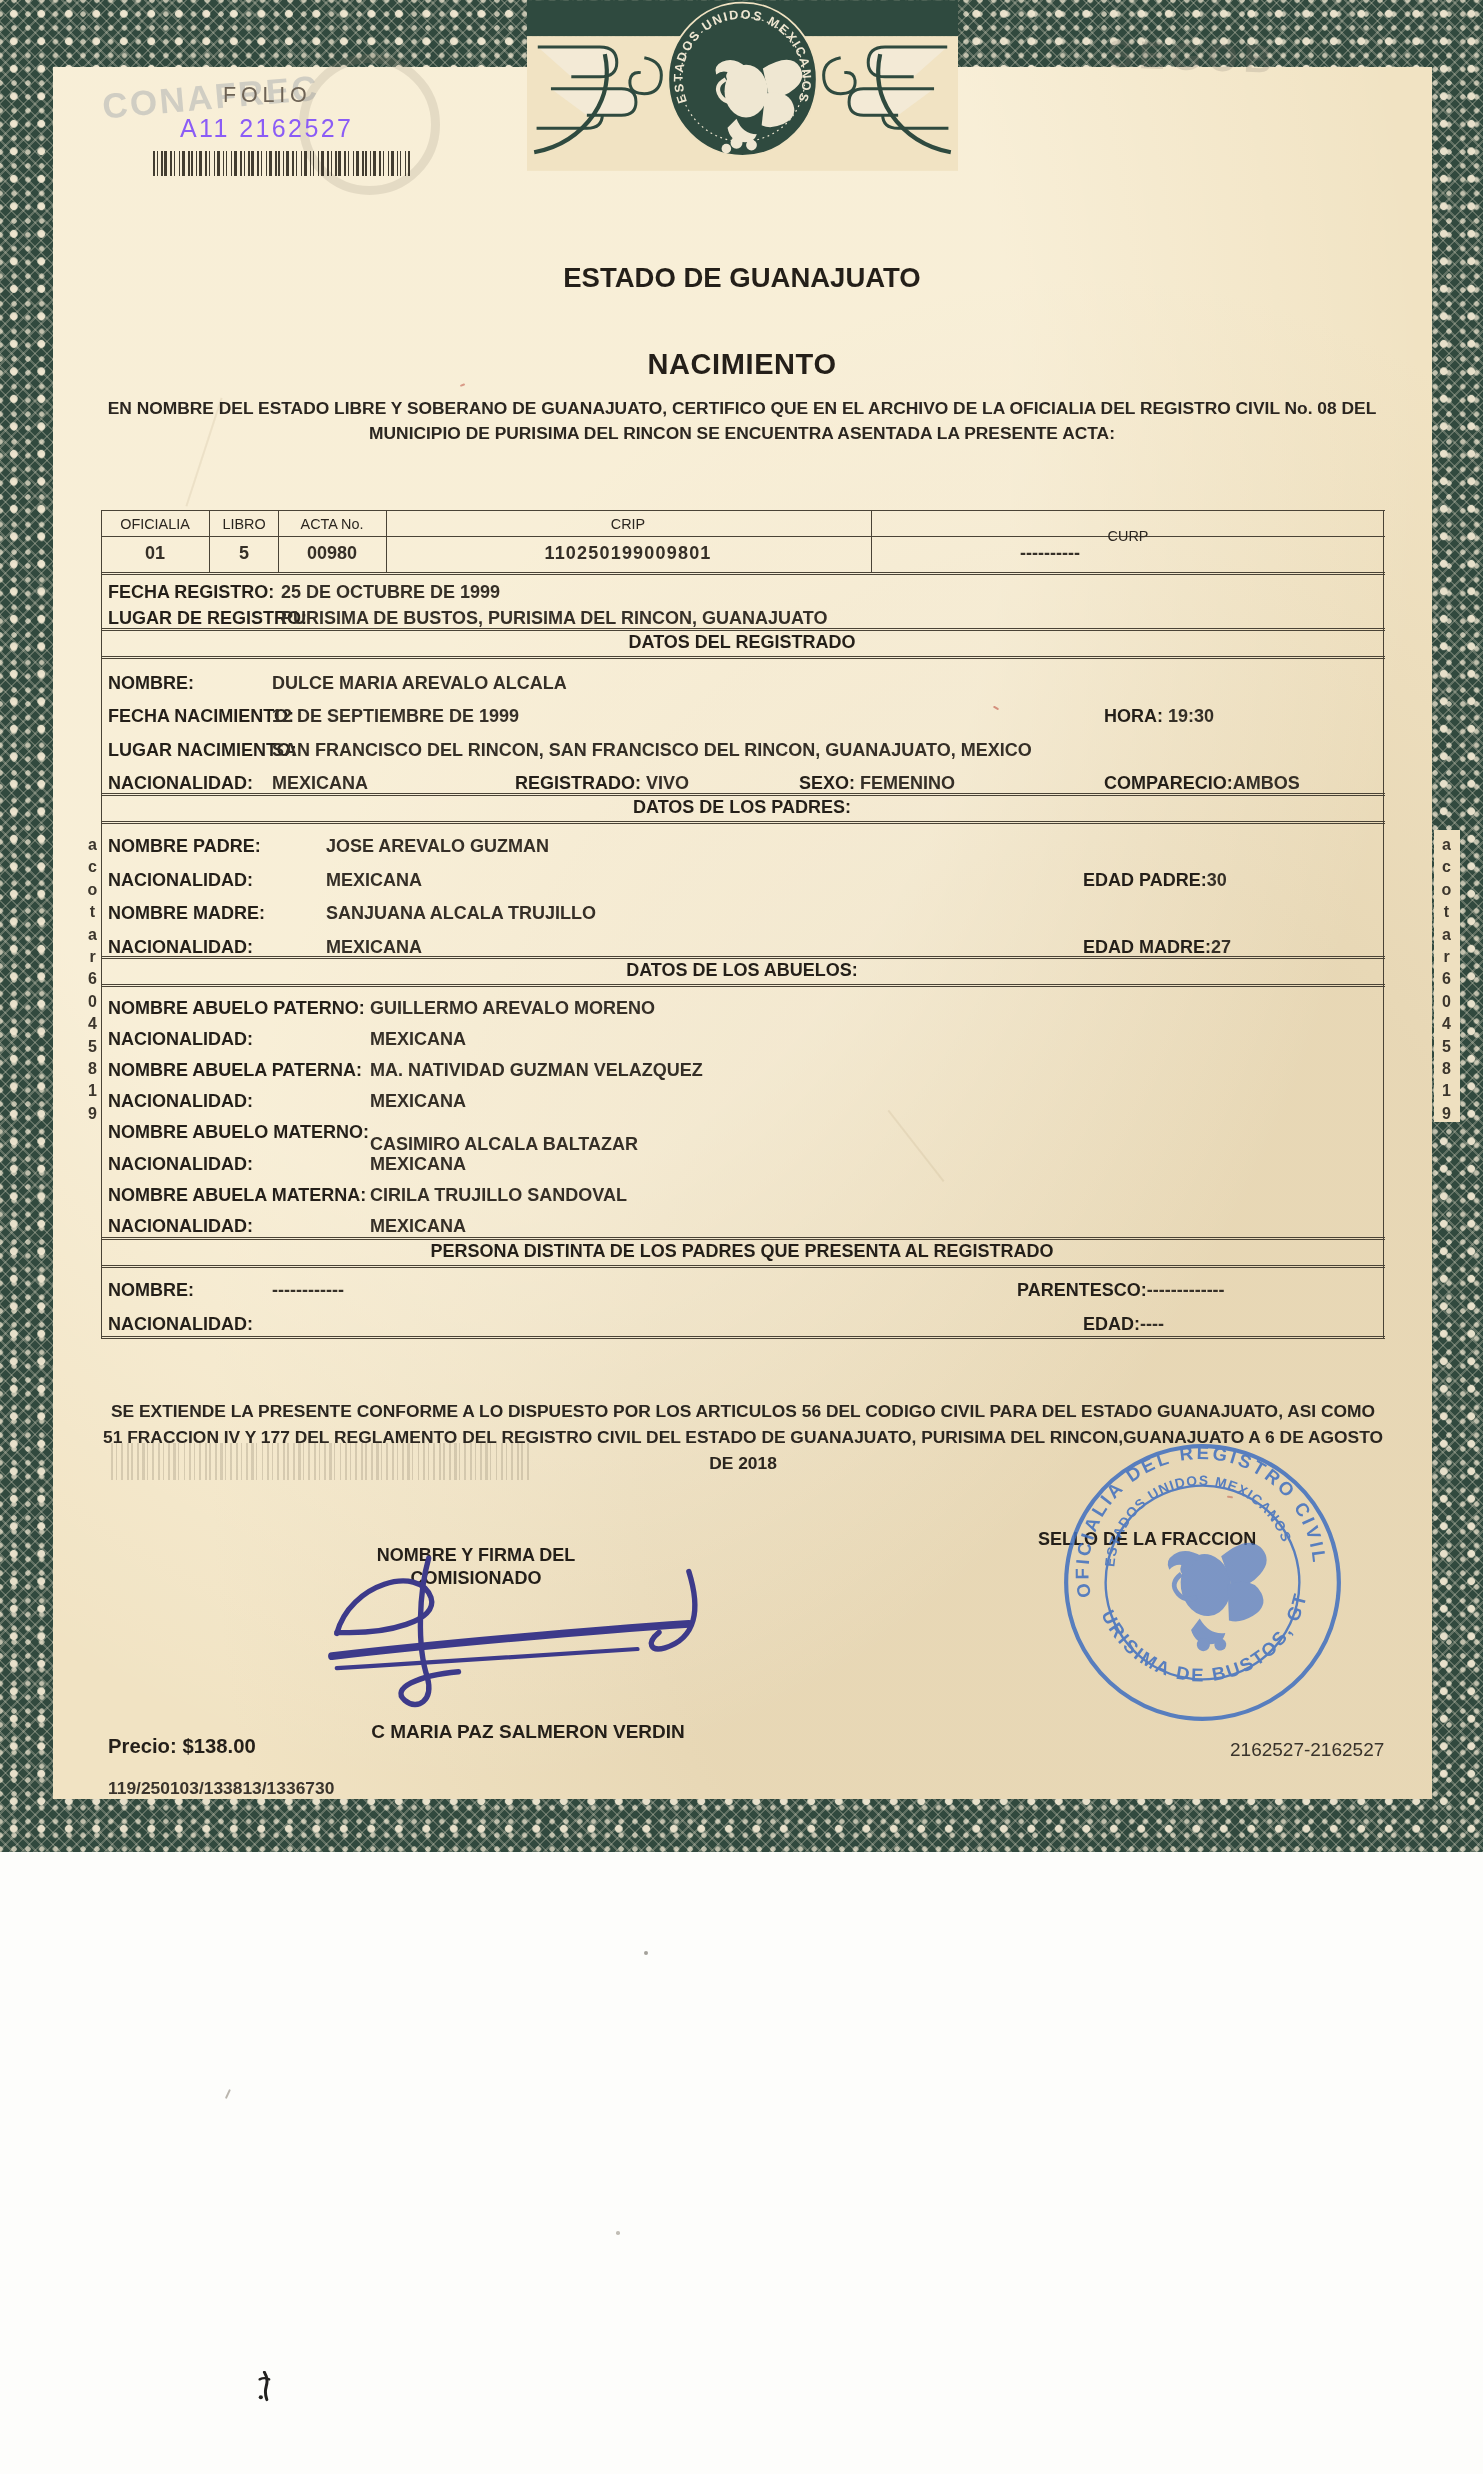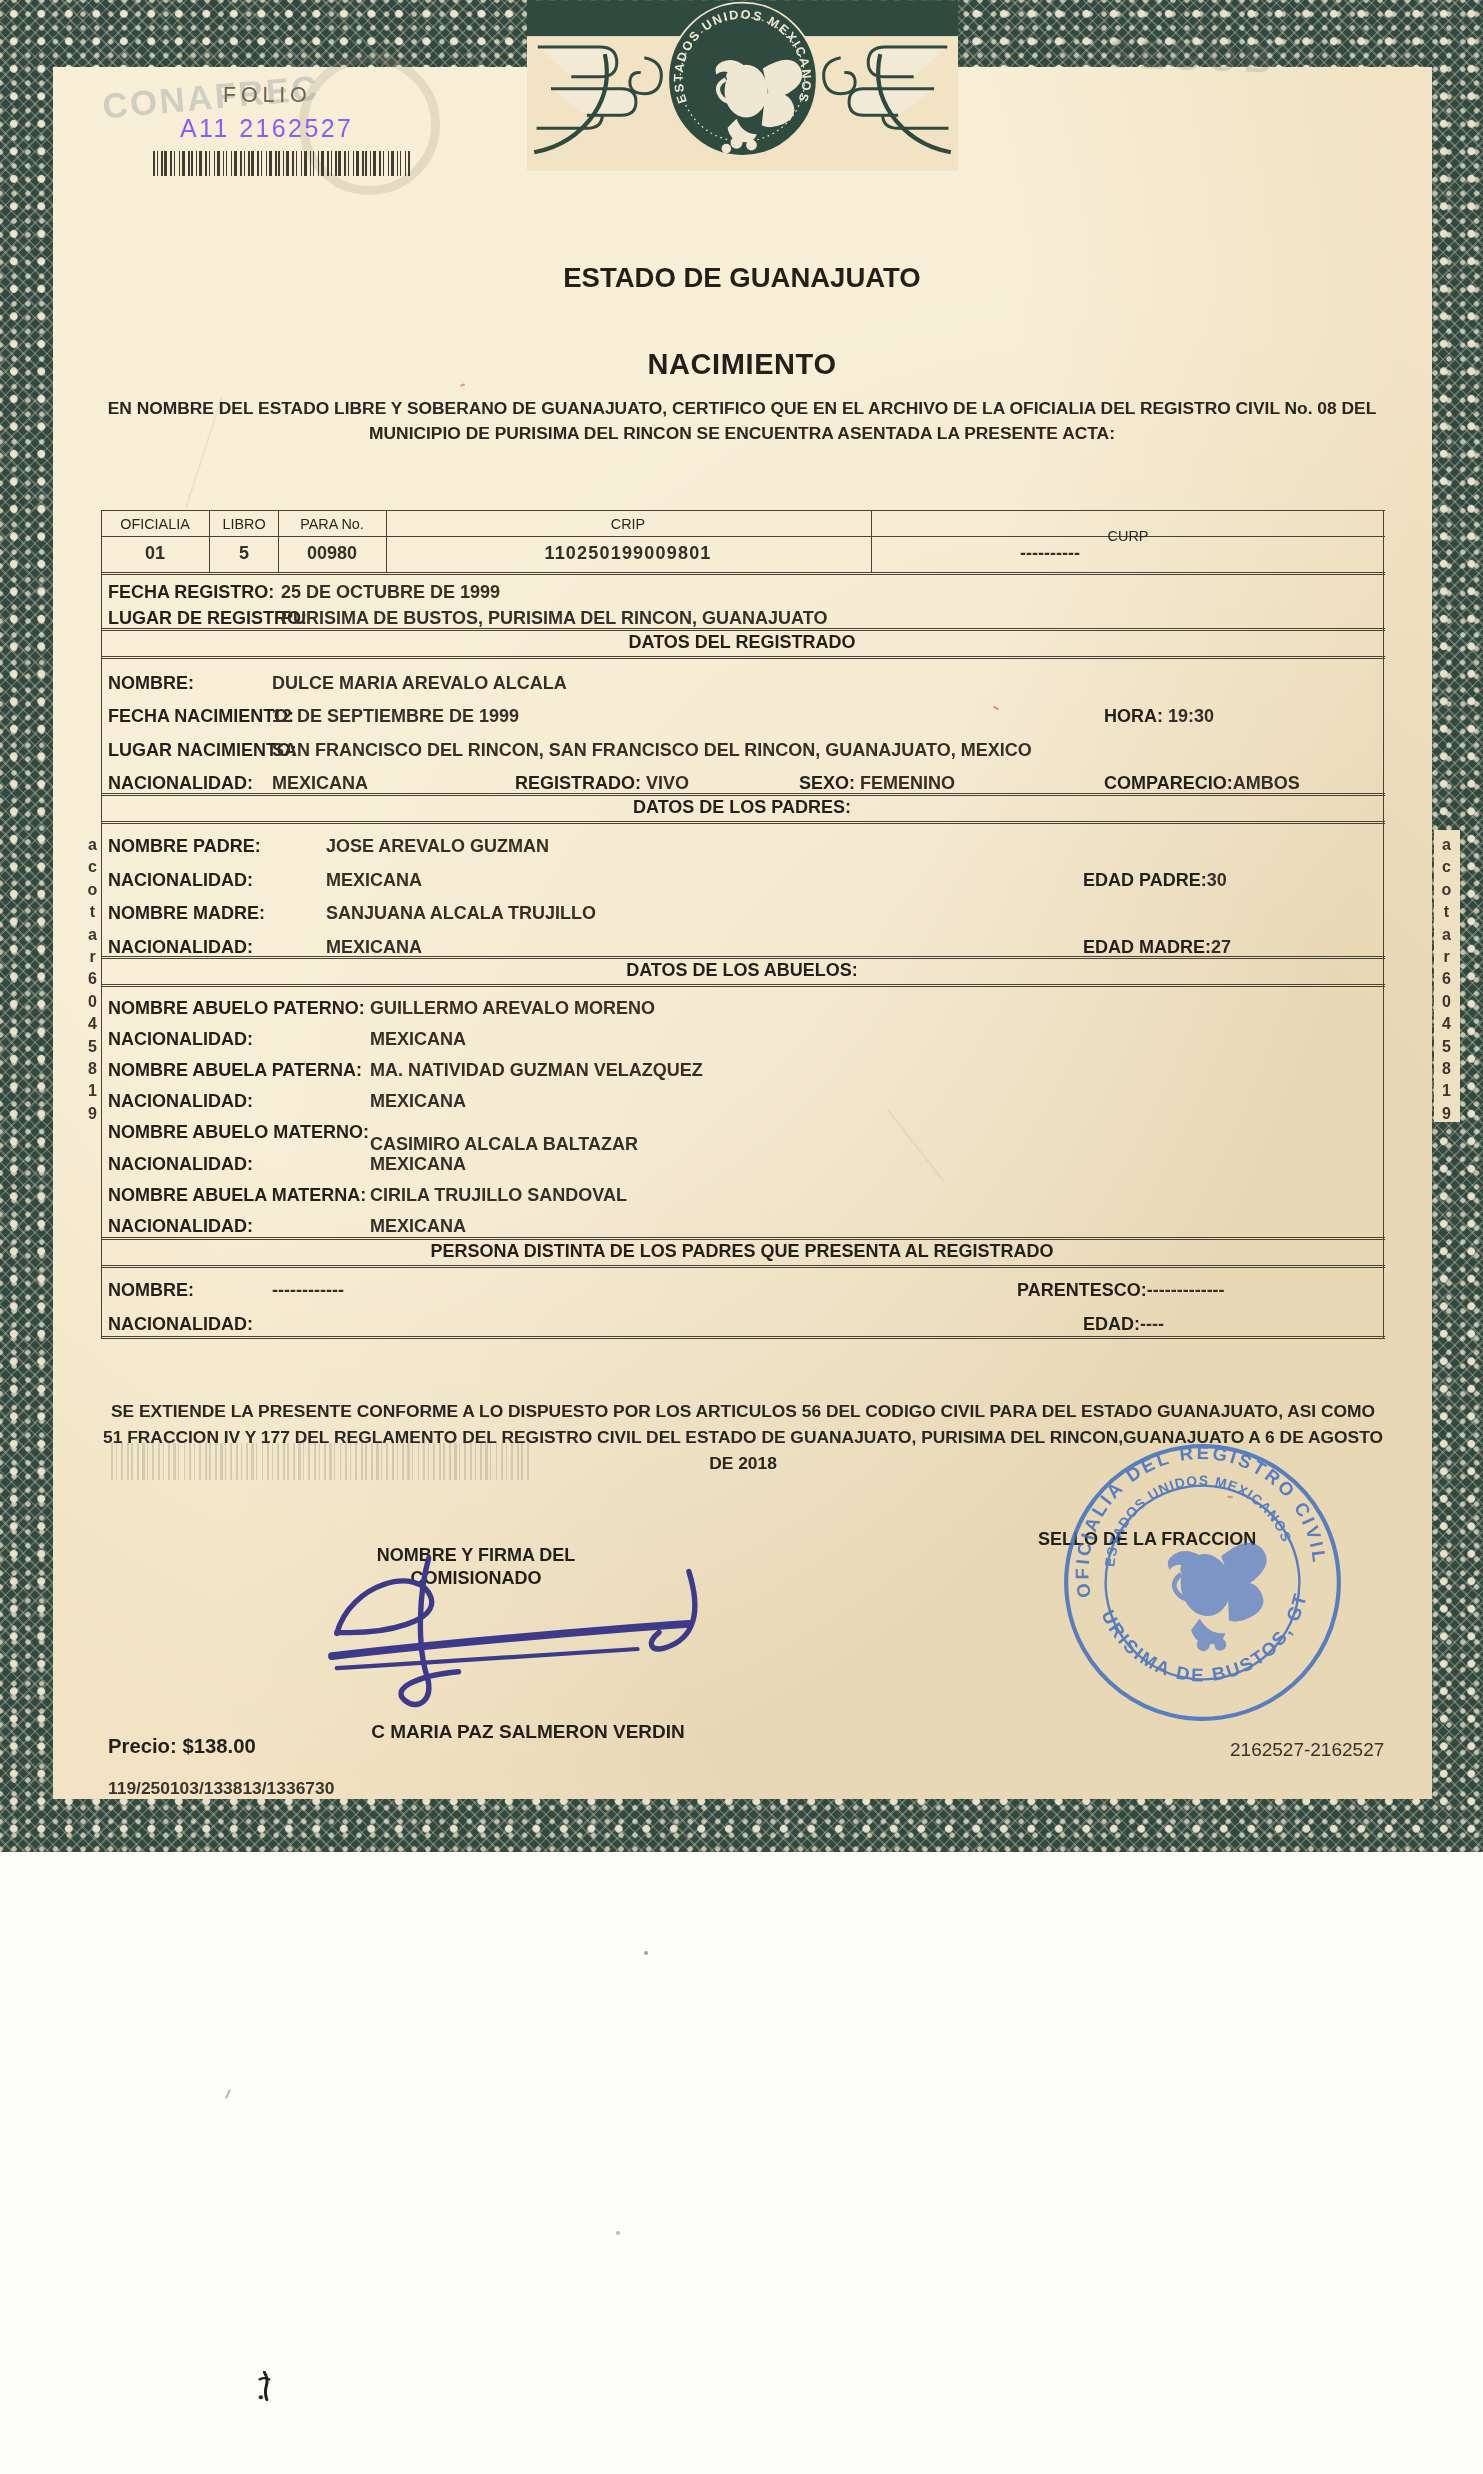--- a/index.html
+++ b/index.html
@@ -128,21 +128,21 @@
     <div class="vline" style="left:1383px;top:510px;height:829px;"></div>
     <div class="vline" style="left:209px;top:510px;height:63px;"></div>
     <div class="vline" style="left:278px;top:510px;height:63px;"></div>
     <div class="vline" style="left:386px;top:510px;height:63px;"></div>
     <div class="vline" style="left:871px;top:510px;height:63px;"></div>
     <div class="hline" style="left:101px;top:536px;width:1284px;"></div>
     <div class="rule" style="top:572px;"></div>
 
     <div class="t f24 ctr" style="left:155px;top:516px;">OFICIALIA</div>
     <div class="t f24 ctr" style="left:244px;top:516px;">LIBRO</div>
-    <div class="t f24 ctr" style="left:332px;top:516px;">PARA No.</div>
+    <div class="t f24 ctr" style="left:332px;top:516px;">ACTA No.</div>
     <div class="t f24 ctr" style="left:628px;top:516px;">CRIP</div>
     <div class="t f24 ctr" style="left:1128px;top:528px;">CURP</div>
 
     <div class="t val f30 ctr" style="left:155px;top:543px;">01</div>
     <div class="t val f30 ctr" style="left:244px;top:543px;">5</div>
     <div class="t val f30 ctr" style="left:332px;top:543px;">00980</div>
     <div class="t val f30 ctr" style="left:628px;top:543px;letter-spacing:1.2px;">110250199009801</div>
     <div class="t val f30 ctr" style="left:1050px;top:543px;">----------</div>
 
     <div class="t lb f30" style="left:108px;top:582px;">FECHA REGISTRO:</div>

